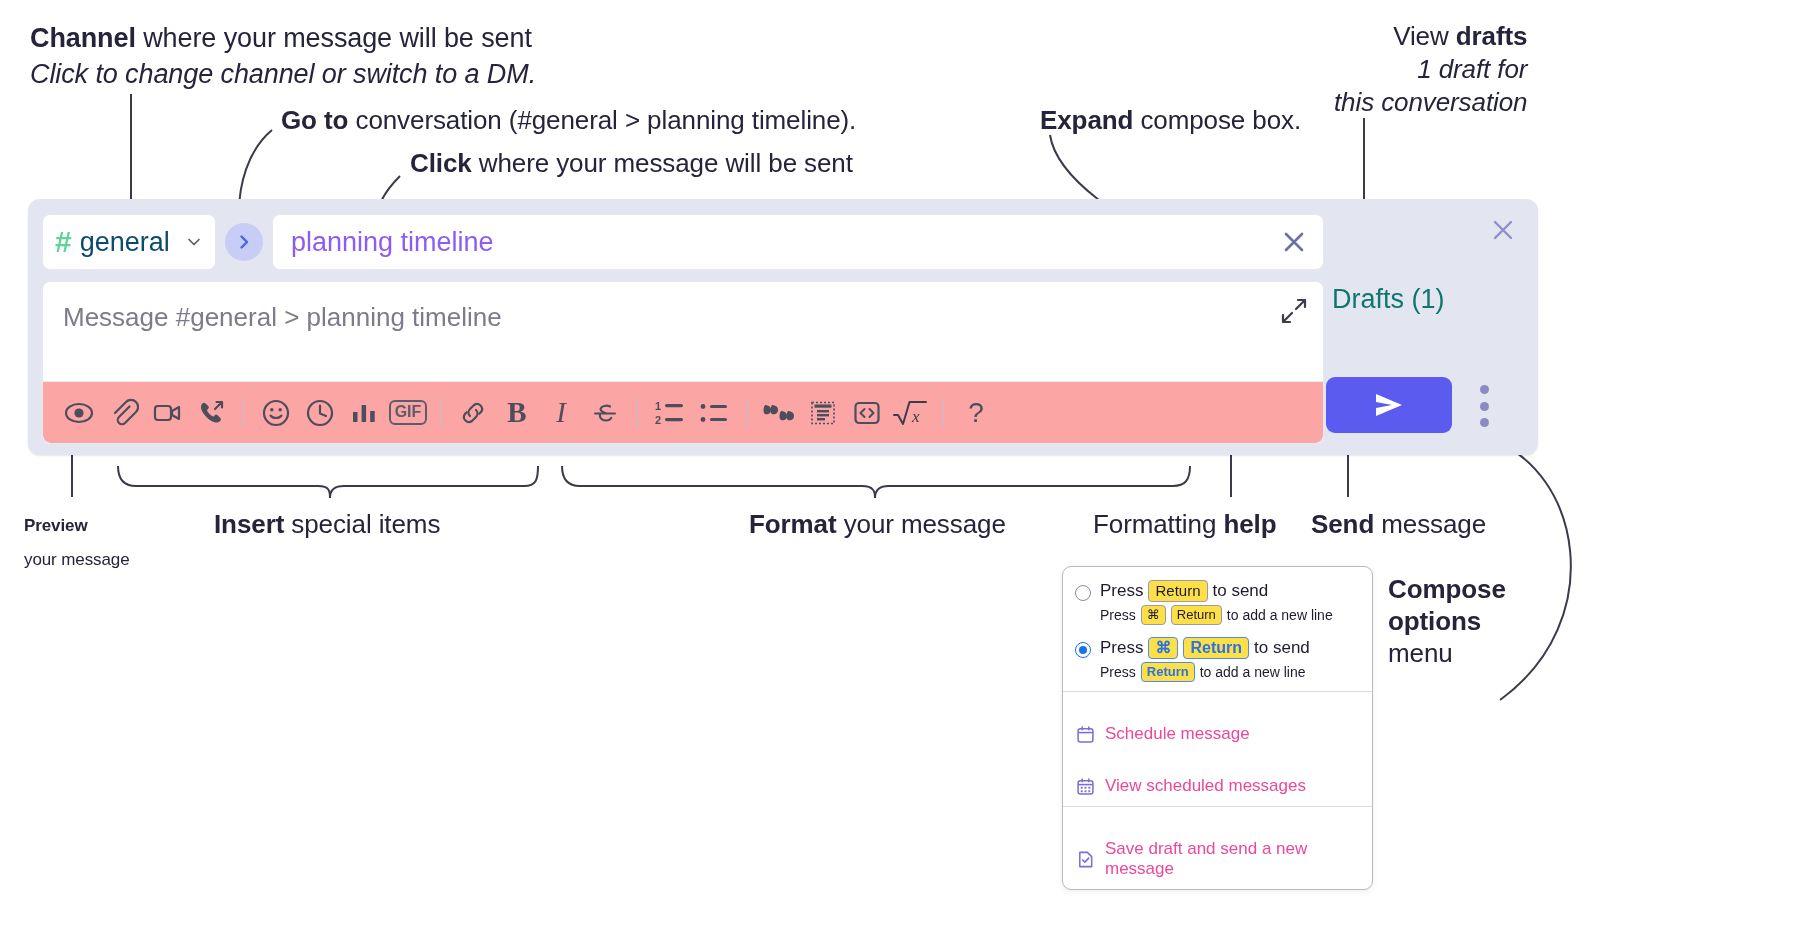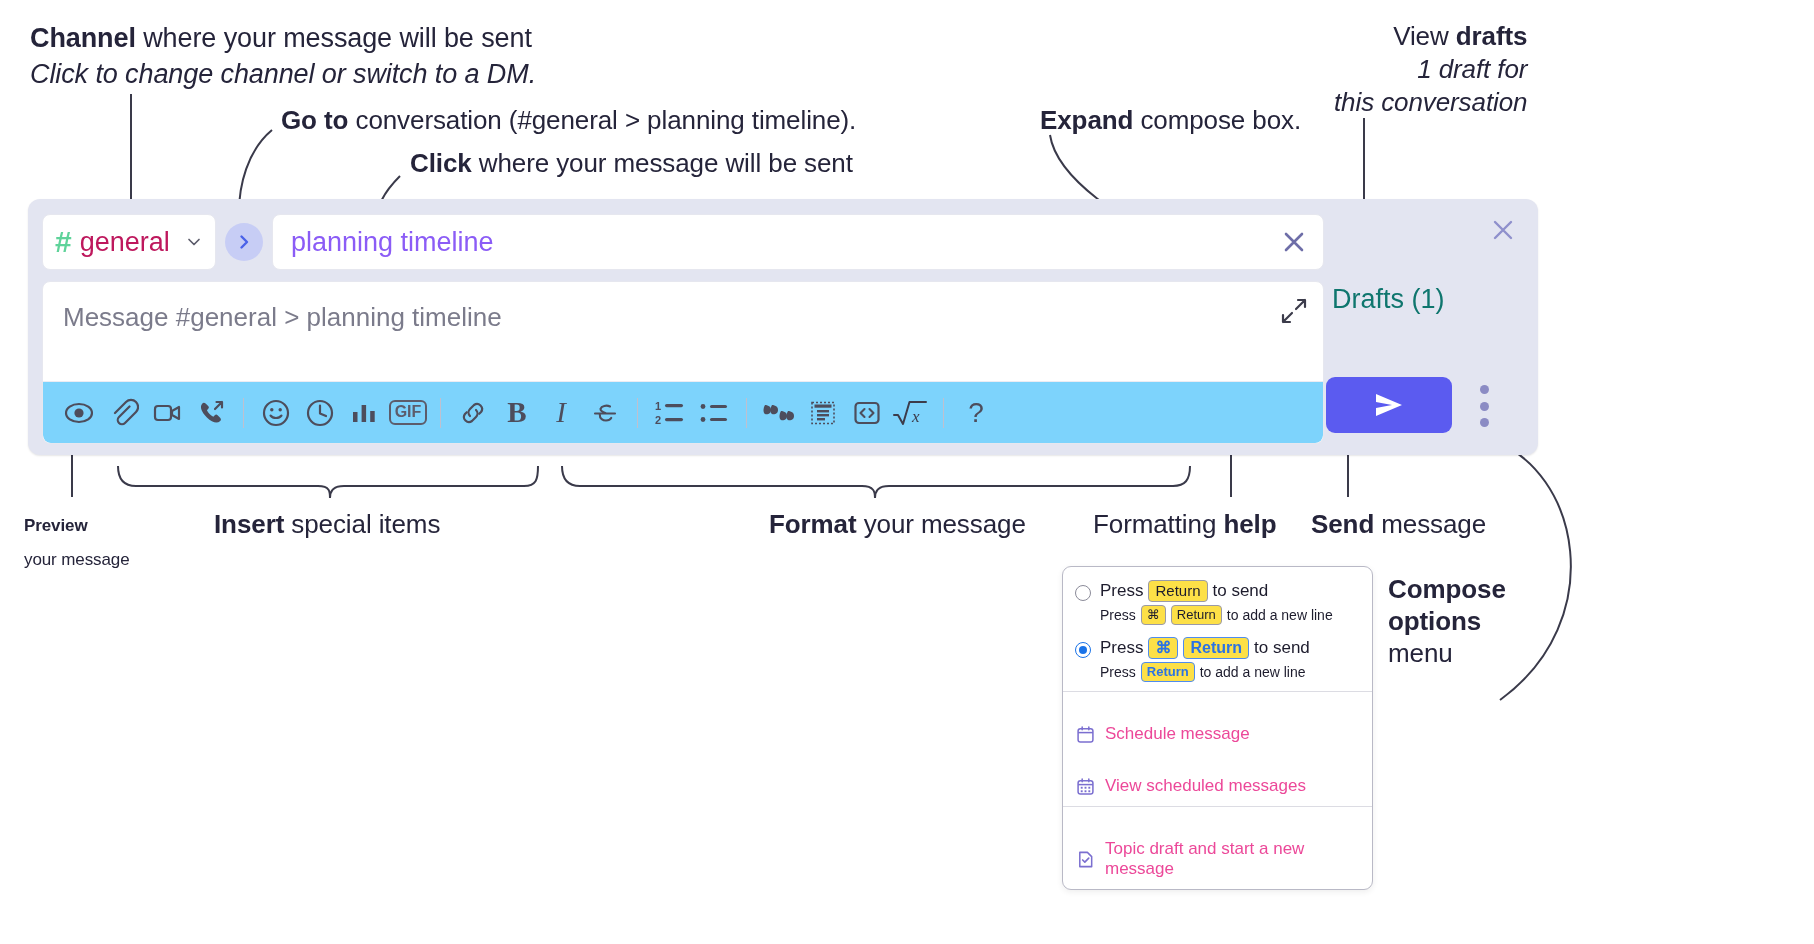--- a/index.html
+++ b/index.html
@@ -14,21 +14,21 @@
   .anno{position:absolute;color:#25243a;letter-spacing:-0.1px;}
   .anno b{font-weight:700;}
   .anno i{font-style:italic;}
   .a-channel{left:30px;top:20px;font-size:27px;line-height:36px;}
   .a-goto{left:281px;top:105px;font-size:26px;}
   .a-topic{left:410px;top:148px;font-size:26px;}
   .a-expand{left:1040px;top:105px;font-size:26px;}
   .a-drafts{left:1334px;top:20px;font-size:26px;line-height:33px;text-align:right;}
   .a-preview{left:24px;top:509px;font-size:17px;line-height:34px;}
   .a-insert{left:214px;top:509px;font-size:26px;}
-  .a-format{left:749px;top:509px;font-size:26px;margin-left:20px;}
+  .a-format{left:749px;top:509px;font-size:26px;}
   .a-fhelp{left:1093px;top:509px;font-size:26px;}
   .a-send{left:1311px;top:509px;font-size:26px;}
   .a-compose{left:1388px;top:573px;font-size:26px;line-height:32px;}
 
   
   .lines{position:absolute;left:0;top:0;width:1814px;height:944px;pointer-events:none;}
 
   
   .compose{
     position:absolute;left:28px;top:199px;width:1510px;height:256px;
@@ -37,42 +37,42 @@
   }
   .compose-inner{position:absolute;left:14px;top:13px;width:1282px;}
 
   .row-head{display:flex;align-items:center;height:60px;}
   .chan-select{
     width:174px;height:56px;background:#fff;border-radius:8px;
     display:flex;align-items:center;gap:9px;padding:0 12px;box-sizing:border-box;
     border:1px solid #e6e7ef;
   }
   .hash{font-size:30px;font-weight:700;color:#5fd39a;line-height:1;letter-spacing:-1px;}
-  .chan-name{font-size:27px;color:#be185d;flex:1;}
+  .chan-name{font-size:27px;color:#0c4a6e;flex:1;}
   .caret{width:18px;height:18px;}
   .goto-btn{
     width:38px;height:38px;border-radius:50%;background:#c7cdf5;
     display:flex;align-items:center;justify-content:center;margin:0 9px;flex:none;
   }
   .topic-field{
     flex:1;height:56px;background:#fff;border-radius:8px;border:1px solid #e6e7ef;
     display:flex;align-items:center;padding:0 14px 0 18px;box-sizing:border-box;
   }
   .topic-text{flex:1;font-size:27px;color:#8b5cf6;}
   .x-btn{width:30px;height:30px;flex:none;}
 
   .msg-area{
     margin-top:9px;background:#fff;border:1px solid #e6e7ef;border-radius:8px;
     height:163px;box-sizing:border-box;position:relative;overflow:hidden;
   }
   .msg-ph{position:absolute;left:20px;top:20px;font-size:26px;color:#7b7b8b;}
   .expand-btn{position:absolute;right:14px;top:14px;width:30px;height:30px;}
 
   .toolbar{
-    position:absolute;left:0;right:0;bottom:0;height:62px;background:#7dd3fc;
+    position:absolute;left:0;right:0;bottom:0;height:62px;background:#fca5a5;
     border-top:1px solid #ececf3;border-radius:0 0 8px 8px;
     display:flex;align-items:center;padding:0 14px;box-sizing:border-box;gap:0;
   }
   .tb{width:44px;height:44px;display:flex;align-items:center;justify-content:center;flex:none;}
   .tb svg{display:block;}
   .tb-sep{width:1px;height:30px;background:#bfc0cf;margin:0 10px;flex:none;}
   .tb-help{font-size:28px;color:#4d4d5c;font-weight:400;line-height:1;}
   .tb-gif{
     border:2.5px solid #5c5c6b;border-radius:6px;font-size:16px;font-weight:700;
     color:#5c5c6b;padding:2px 4px;line-height:1.05;letter-spacing:0px;
@@ -495,17 +495,17 @@
     <div class="pop-div"></div>
     <div class="pop-pad"></div>
 
     <div class="mi" style="padding-bottom:10px;">
       <span class="mi-ico">
         <svg width="19" height="19" viewBox="0 0 20 20">
             <path d="M4 2.5 H12 L16.5 7 V17.5 H4 Z" fill="none" stroke="#7b6fd0" stroke-width="1.6" stroke-linejoin="round"></path>
             <path d="M7 10.5 L9.3 12.8 L13.4 8.5" fill="none" stroke="#7b6fd0" stroke-width="1.7" stroke-linecap="round" stroke-linejoin="round"></path>
           </svg>
       </span>
-      <span>Topic draft and start a new message</span>
+      <span>Save draft and send a new message</span>
     </div>
   </div>
 
 </div>
 
 </body></html>

